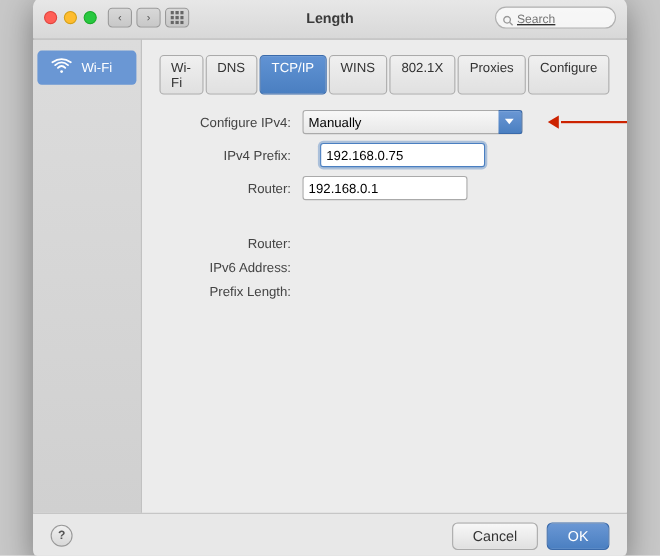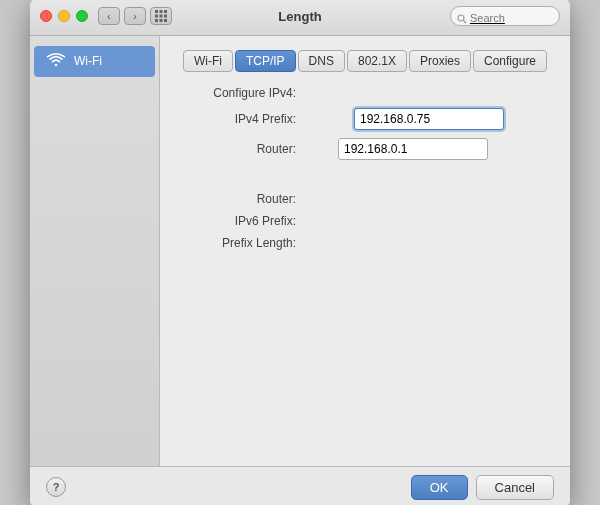--- a/index.html
+++ b/index.html
@@ -193,21 +193,20 @@
     }
 
     .form-section {
       background: transparent;
     }
 
     .form-row {
       display: flex;
       align-items: center;
       margin-bottom: 8px;
-      gap: 32px;
     }
 
     .form-label {
       text-align: right;
       width: 130px;
       padding-right: 10px;
       font-size: 12px;
       color: #444;
       flex-shrink: 0;
     }
@@ -410,31 +409,45 @@
           </svg>
         </div>
         <span class="sidebar-label">Wi-Fi</span>
       </div>
     </div>
 
     <div class="content">
 
       <div class="tabs-row">
         <div class="tab">Wi-Fi</div>
+        <div class="tab">DNS</div>
         <div class="tab active">TCP/IP</div>
-        <div class="tab">DNS</div>
+        <div class="tab">WINS</div>
         <div class="tab">802.1X</div>
         <div class="tab">Proxies</div>
         <div class="tab">Configure</div>
       </div>
 
       <div class="form-section">
 
         <div class="form-row" style="position:relative;">
           <span class="form-label">Configure IPv4:</span>
+          <div class="dropdown-wrapper">
+            <select class="form-select">
+              <option>Manually</option>
+              <option>Using DHCP</option>
+              <option>Using DHCP with manual address</option>
+            </select>
+            <div class="select-arrow"></div>
+
+            <div class="arrow-annotation">
+              <div class="arrow-head"></div>
+              <div class="arrow-line"></div>
+            </div>
+          </div>
         </div>
 
         <div class="form-row">
           <span class="form-label">IPv4 Prefix:</span>
           <input class="form-input selected" type="text" value="192.168.0.75" style="">
         </div>
 
 
         <div class="form-row">
           <span class="form-label">Router:</span>
@@ -443,32 +456,32 @@
 
         <div class="section-divider" style="height:12px;"></div>
 
 
         <div class="form-row">
           <span class="form-label">Router:</span>
           <span class="static-text"></span>
         </div>
 
         <div class="form-row">
-          <span class="form-label">IPv6 Prefix:</span>
+          <span class="form-label">IPv6 Address:</span>
           <span class="static-text"></span>
         </div>
 
         <div class="form-row">
           <span class="form-label">Prefix Length:</span>
           <span class="static-text"></span>
         </div>
       </div>
     </div>
   </div>
 
   <div class="bottom-bar">
     <div class="help-btn">?</div>
     <div class="bottom-buttons">
+      <button class="btn btn-cancel">Cancel</button>
       <button class="btn btn-ok">OK</button>
-      <button class="btn btn-cancel">Cancel</button>
     </div>
   </div>
 </div>
 
 </body></html>

